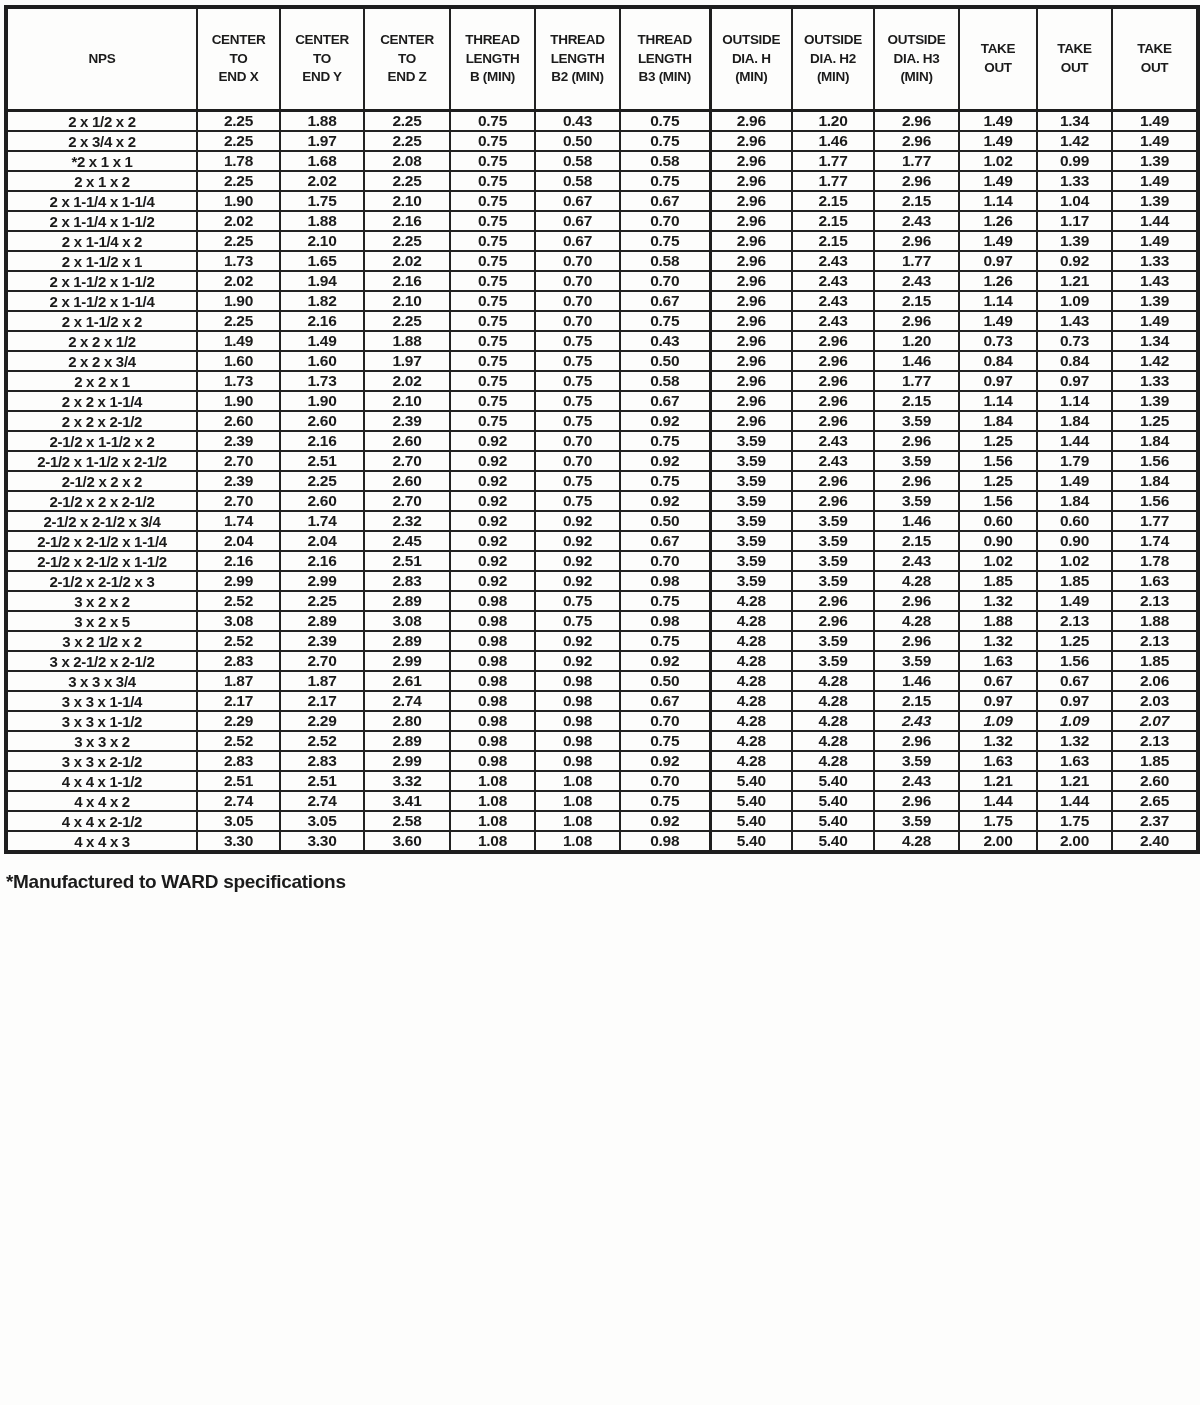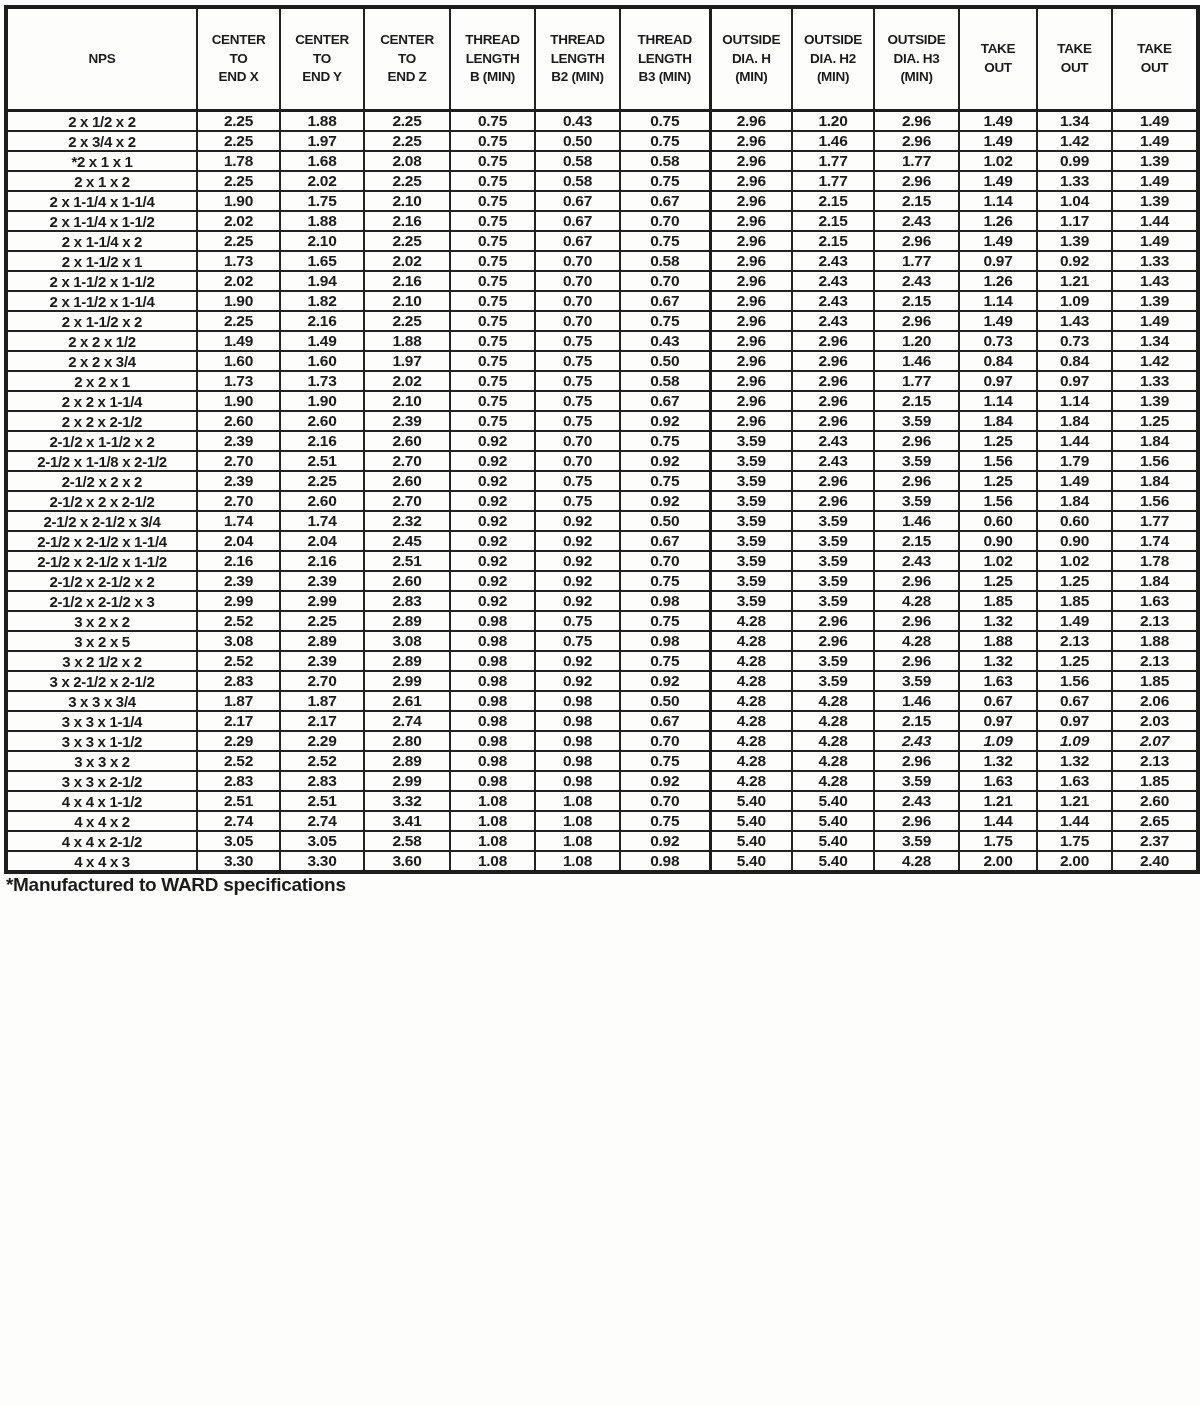--- a/index.html
+++ b/index.html
@@ -37,20 +37,21 @@
     font-size: 13.5px;
     line-height: 1.4;
     border-bottom: 3px solid #1e1e1e;
   }
   .specs tbody tr { height: 18px; }
   .specs tbody th.nps { font-size: 15px; }
   .specs tbody td { font-size: 15.5px; }
   .specs .grp { border-left: 3px solid #1e1e1e; }
   .specs .it { font-style: italic; }
   .footnote {
+    margin-top: 17px;
     padding-left: 2px;
     font-size: 19px;
     font-weight: bold;
     color: #1b1b1b;
     letter-spacing: -0.3px;
   }
 </style>
 </head>
 <body>
 
@@ -385,21 +386,21 @@
           <td>0.70</td>
           <td>0.75</td>
           <td class="grp">3.59</td>
           <td>2.43</td>
           <td>2.96</td>
           <td>1.25</td>
           <td>1.44</td>
           <td>1.84</td>
         </tr>
         <tr>
-          <th class="nps">2-1/2 x 1-1/8 x 2-1/2</th>
+          <th class="nps">2-1/2 x 1-1/2 x 2-1/2</th>
           <td>2.70</td>
           <td>2.51</td>
           <td>2.70</td>
           <td>0.92</td>
           <td>0.70</td>
           <td>0.92</td>
           <td class="grp">3.59</td>
           <td>2.43</td>
           <td>3.59</td>
           <td>1.56</td>
@@ -473,35 +474,20 @@
           <td>2.51</td>
           <td>0.92</td>
           <td>0.92</td>
           <td>0.70</td>
           <td class="grp">3.59</td>
           <td>3.59</td>
           <td>2.43</td>
           <td>1.02</td>
           <td>1.02</td>
           <td>1.78</td>
-        </tr>
-        <tr>
-          <th class="nps">2-1/2 x 2-1/2 x 2</th>
-          <td>2.39</td>
-          <td>2.39</td>
-          <td>2.60</td>
-          <td>0.92</td>
-          <td>0.92</td>
-          <td>0.75</td>
-          <td class="grp">3.59</td>
-          <td>3.59</td>
-          <td>2.96</td>
-          <td>1.25</td>
-          <td>1.25</td>
-          <td>1.84</td>
         </tr>
         <tr>
           <th class="nps">2-1/2 x 2-1/2 x 3</th>
           <td>2.99</td>
           <td>2.99</td>
           <td>2.83</td>
           <td>0.92</td>
           <td>0.92</td>
           <td>0.98</td>
           <td class="grp">3.59</td>

